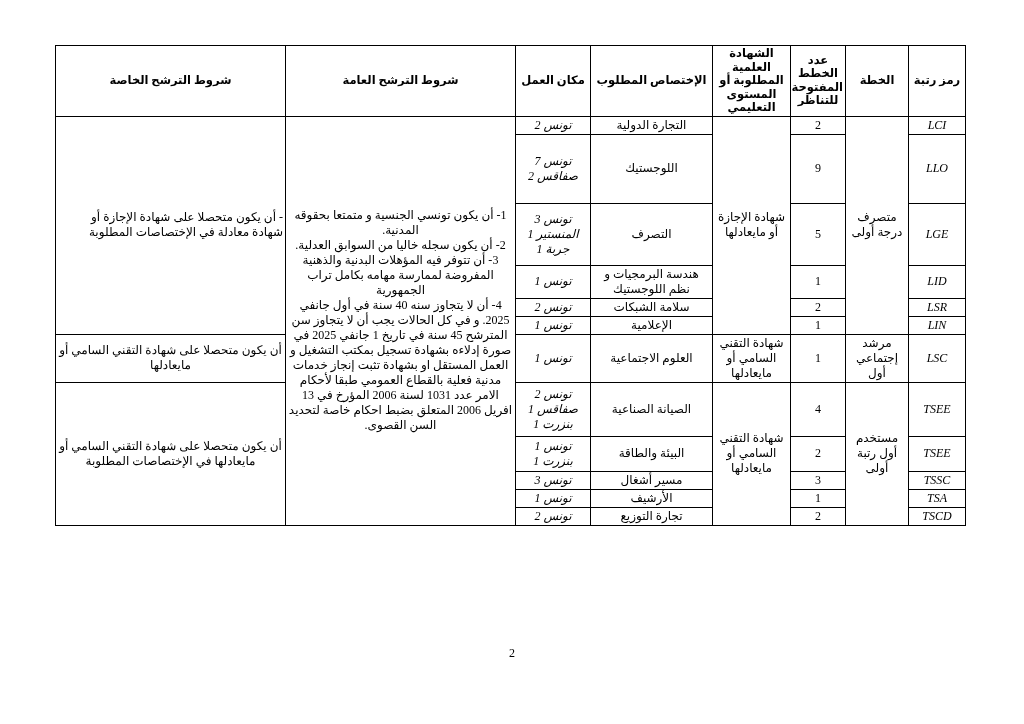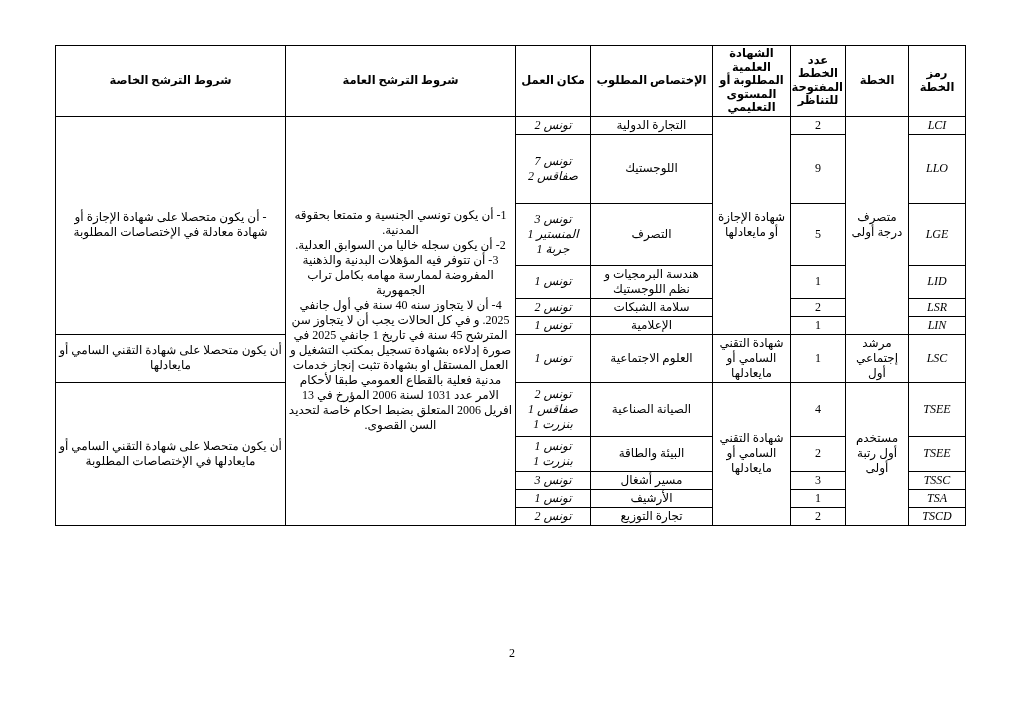--- a/index.html
+++ b/index.html
@@ -17,42 +17,42 @@
   table.doc th{font-weight:bold;font-size:11.5px;line-height:1.18;vertical-align:middle;}
   tr.hdr{height:60px;}
   td.code{vertical-align:top;padding-top:2px;font-style:italic;}
   td.plan{text-align:center;margin-top:25px;}
   td.count{text-align:center;}
   td.degree{font-size:11.5px;}
   td.spec{text-align:right;vertical-align:top;padding:2px 6px 2px 2px;font-size:11.5px;}
   td.loc{vertical-align:top;padding-top:2px;white-space:pre-line;direction:ltr;font-size:11.5px;font-style:italic;}
   td.general{white-space:pre-line;direction:rtl;font-size:11px;line-height:1.32;padding:2px 4px;margin-top:12px;}
   td.special{direction:rtl;font-size:11px;line-height:1.35;padding:2px 5px;}
-  td.special.center{text-align:center;}
+  td.special.center{text-align:right;}
   td.special.right{text-align:center;font-family:Liberation Serif, serif;}
   .page-num{position:absolute;left:0;right:0;top:646px;text-align:center;font-size:12px;}
 </style>
 </head>
 <body>
 
 <div class="doc-table-wrap">
   <table class="doc" dir="rtl">
     <colgroup>
       <col style="width:57px">
         <col style="width:63px">
         <col style="width:55px">
         <col style="width:78px">
       <col style="width:122px">
         <col style="width:75px">
         <col style="width:230px">
         <col style="width:230px">
     </colgroup>
     <tbody>
         <tr class="hdr">
-      <th>رمز الخطة</th>
+      <th>رمز رتبة</th>
       <th>الخطة</th>
       <th>عدد الخطط المفتوحة للتناظر</th>
       <th>الشهادة العلمية المطلوبة أو المستوى التعليمي</th>
       <th>الإختصاص المطلوب</th>
       <th>مكان العمل</th>
       <th>شروط الترشح العامة</th>
       <th>شروط الترشح الخاصة</th>
     </tr>
 
     <tr style="height:16px">

